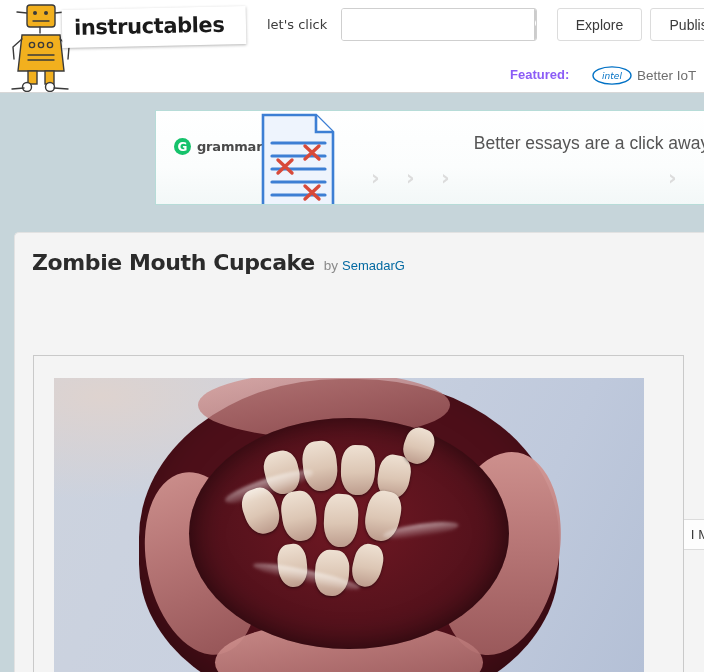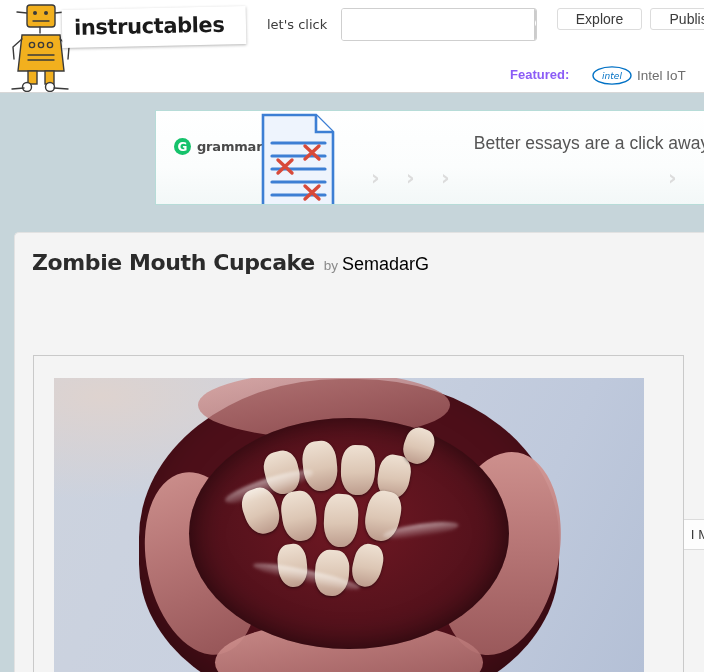--- a/index.html
+++ b/index.html
@@ -52,21 +52,21 @@
   .search-input {
     flex: 1; border: none; outline: none; height: 100%;
     padding: 0 8px; font-size: 13px; font-family: "Liberation Sans", sans-serif;
     background: #fff; color: #333;
   }
   .search-btn {
     width: 34px; height: 100%; background: #cccccc; border: none;
     display: flex; align-items: center; justify-content: center; cursor: pointer;
   }
   .nav-btn {
-    position: absolute; top: 8px; height: 22px;
+    position: absolute; top: 8px; height: 33px;
     border: 1px solid #dcdcdc; border-radius: 3px; background: #fff;
     display: flex; align-items: center; justify-content: center;
     font-size: 14px; color: #3a3a3a; cursor: pointer; padding: 0 14px;
     white-space: nowrap;
   }
   #nav-explore { left: 557px; width: 85px; }
   #nav-publish { left: 650px; width: 85px; }
 
   .featured-label {
     position: absolute; left: 510px; top: 67px;
@@ -121,21 +121,21 @@
     background: #f4f4f4; border-radius: 5px 0 0 0;
     border: 1px solid #e2e2e2; border-right: none; border-bottom: none;
     overflow: hidden;
   }
   .title-row { position: absolute; left: 17px; top: 17px; display: flex; align-items: baseline; white-space: nowrap; }
   .ible-title {
     font-family: "DejaVu Sans", sans-serif;
     font-size: 22px; font-weight: bold; color: #2b2b2b; letter-spacing: -0.4px;
   }
   .by-label { margin-left: 9px; font-size: 13.5px; color: #8a8a8a; }
-  .by-author { margin-left: 4px; font-size: 18px; color: #000000; }
+  .by-author { margin-left: 4px; font-size: 13px; color: #0369a1; }
 
   .toolbar { position: absolute; left: 31px; top: 286px; display: flex; gap: 11px; }
   .tb-group {
     display: flex; height: 31px; border: 1px solid #dcdcdc; border-radius: 3px;
     background: #fdfdfd; overflow: hidden;
   }
   .tb-cell {
     display: flex; align-items: center; justify-content: center; gap: 7px;
     padding: 0 11px; font-size: 13.5px; color: #3b3b3b; cursor: pointer;
     white-space: nowrap; background: #fdfdfd;
@@ -257,21 +257,21 @@
     </div>
 
     <div class="nav-btn" id="nav-explore">Explore</div>
     <div class="nav-btn" id="nav-publish">Publish</div>
 
     <div class="featured-label">Featured:</div>
     <svg class="intel-logo" viewBox="0 0 40 19">
       <ellipse cx="20" cy="9.5" rx="19" ry="8.6" fill="none" stroke="#0071c5" stroke-width="1.4"></ellipse>
       <text x="20" y="13.2" text-anchor="middle" font-family="DejaVu Sans, sans-serif" font-size="9" font-style="italic" fill="#0071c5">intel</text>
     </svg>
-    <div class="intel-text">Intel IoT</div>
+    <div class="intel-text">Better IoT</div>
   </div>
 
   <div class="ad-banner">
 
     <div class="gram-logo-wrap">
       <div class="gram-circle">G</div>
       <div class="gram-name">grammarly</div>
     </div>
 
     <svg class="doc-icon" viewBox="0 0 78 96">

